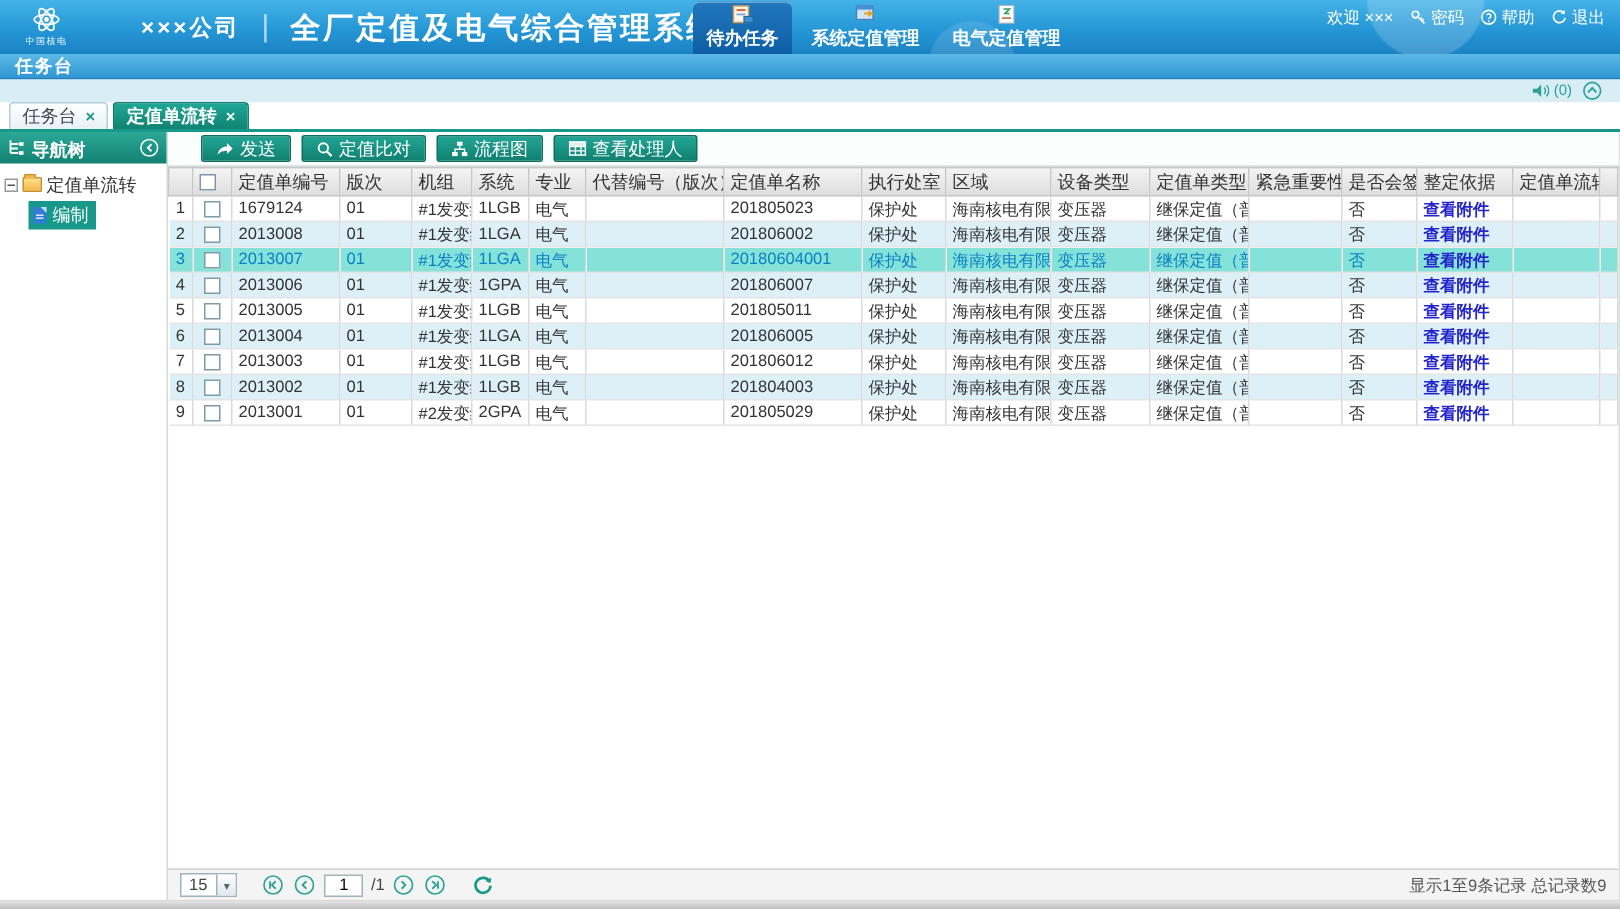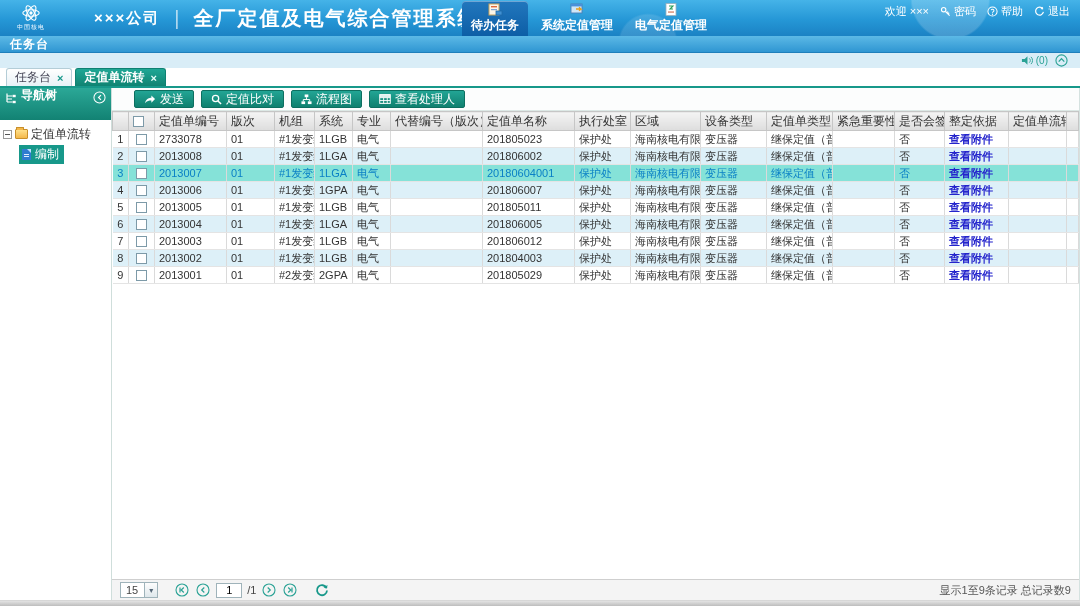--- a/index.html
+++ b/index.html
@@ -45,21 +45,21 @@
     background:linear-gradient(180deg,#ffffff,#e7f1f6); color:#445; margin-right:3px; cursor:pointer; }
   .tab .tab-close { color:#17988a; font-size:11px; font-weight:bold; }
   .tab.active { background:linear-gradient(180deg,#1fa795,#108372); color:#fff;
     border-color:#0e8172; font-weight:bold; }
   .tab.active .tab-close { color:#eafffb; }
 
   
   .content { display:flex; height:512px; }
   .sidebar { width:112px; background:#fff; border-right:1px solid #cfdedb; display:flex; flex-direction:column; }
   .sidebar-header { height:21px; background:linear-gradient(180deg,#2ba897,#128273); color:#fff;
-    font-size:12px; font-weight:bold; display:flex; align-items:flex-end; gap:4px; padding:16px 5px; }
+    font-size:12px; font-weight:bold; display:flex; align-items:flex-start; gap:4px; padding:4px 5px; }
   .collapse-btn { margin-left:auto; cursor:pointer; display:flex; }
   .tree { padding:5px 3px; font-size:12px; color:#333; }
   .tree-node { display:flex; align-items:center; gap:3px; height:18px; cursor:pointer; }
   .expander { width:9px; height:9px; border:1px solid #999; background:#fff; position:relative; flex:0 0 9px; }
   .expander::after { content:""; position:absolute; left:1px; right:1px; top:3px; height:1px; background:#555; }
   .folder-icon { width:13px; height:10px; background:linear-gradient(#ffe08a,#f4b84a);
     border:1px solid #c98f2a; border-radius:1px; position:relative; flex:0 0 13px; }
   .folder-icon::before { content:""; position:absolute; top:-3px; left:0; width:6px; height:2px;
     background:#f4b84a; border:1px solid #c98f2a; border-bottom:none; border-radius:1px 1px 0 0; }
   .tree-child-row { margin-left:16px; margin-top:2px; display:flex; }
@@ -323,21 +323,21 @@
             <th>是否会签</th>
             <th>整定依据</th>
             <th>定值单流转</th>
             <th></th>
           </tr>
         </thead>
       <tbody id="grid-body">
           <tr>
             <td class="cell-center">1</td>
             <td class="cell-center"><span class="cb"></span></td>
-            <td>2733078</td>
+            <td>1679124</td>
             <td>01</td>
             <td>#1发变组</td>
             <td>1LGB</td>
             <td>电气</td>
             <td></td>
             <td>201805023</td>
             <td>保护处</td>
             <td>海南核电有限公司</td>
             <td>变压器</td>
             <td>继保定值（普通）</td>

